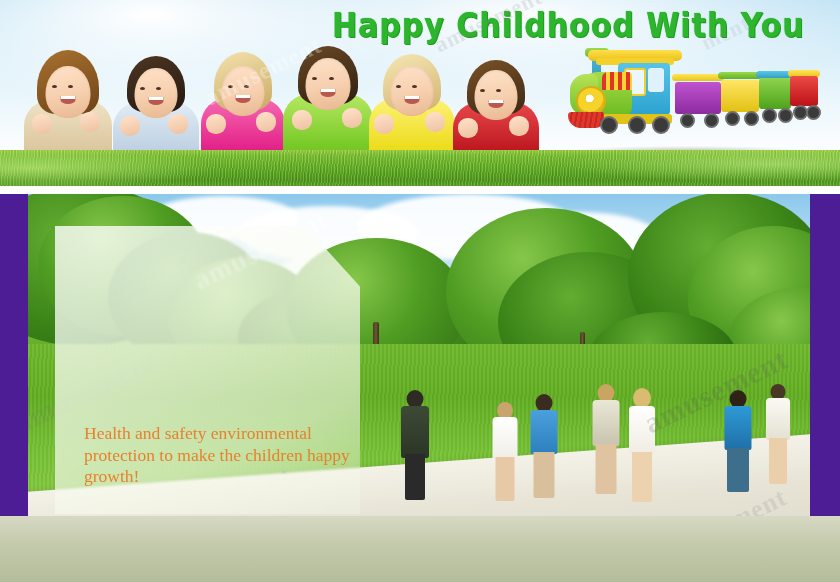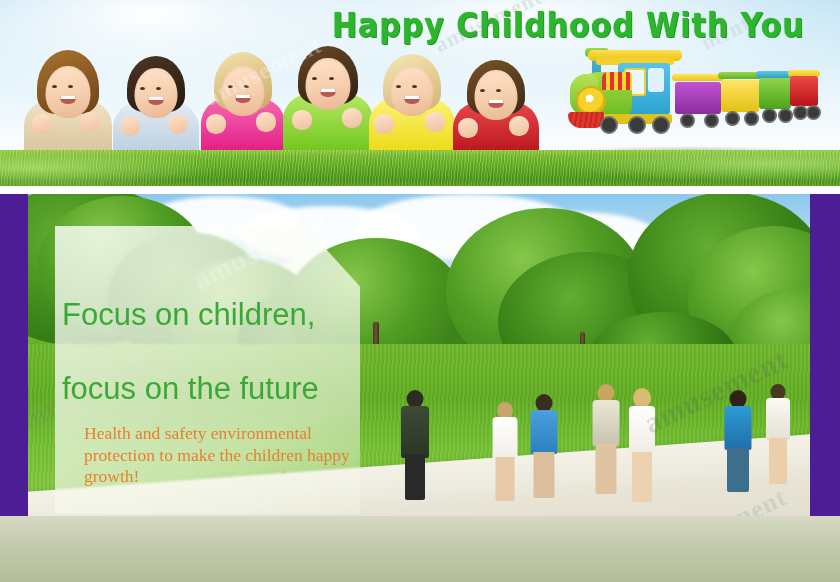--- a/index.html
+++ b/index.html
@@ -407,20 +407,16 @@
     <div class="wm" style="left:-20px;top:180px;font-size:30px;">amusement</div>
     <div class="wm" style="left:160px;top:40px;font-size:28px;color:rgba(255,255,255,.34);">amusement</div>
     <div class="wm" style="left:610px;top:180px;font-size:30px;color:rgba(90,90,90,.20);">amusement</div>
     <div class="wm" style="left:700px;top:300px;font-size:26px;">ment</div>
   </div>
 
   <div class="path-bottom"></div>
 
   <div class="panel"></div>
 
-  <div class="headline">
-    <span>Focus on children,</span>
-    <span class="l2">focus on the future</span>
-  </div>
 
   <div class="subtext">Health and safety environmental protection to make the children happy growth!</div>
 
 </div>
 
 </body></html>

